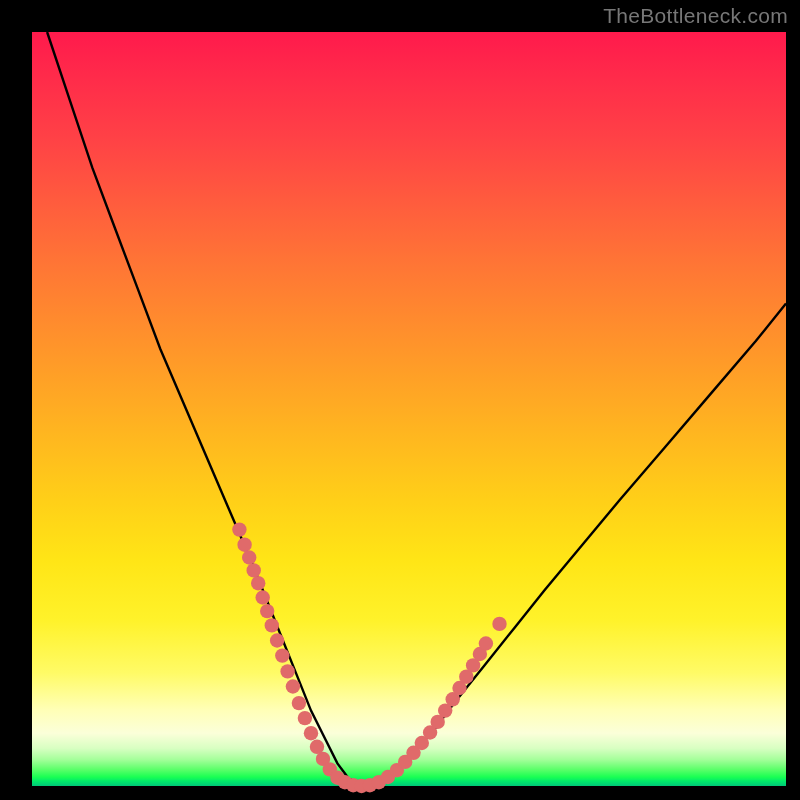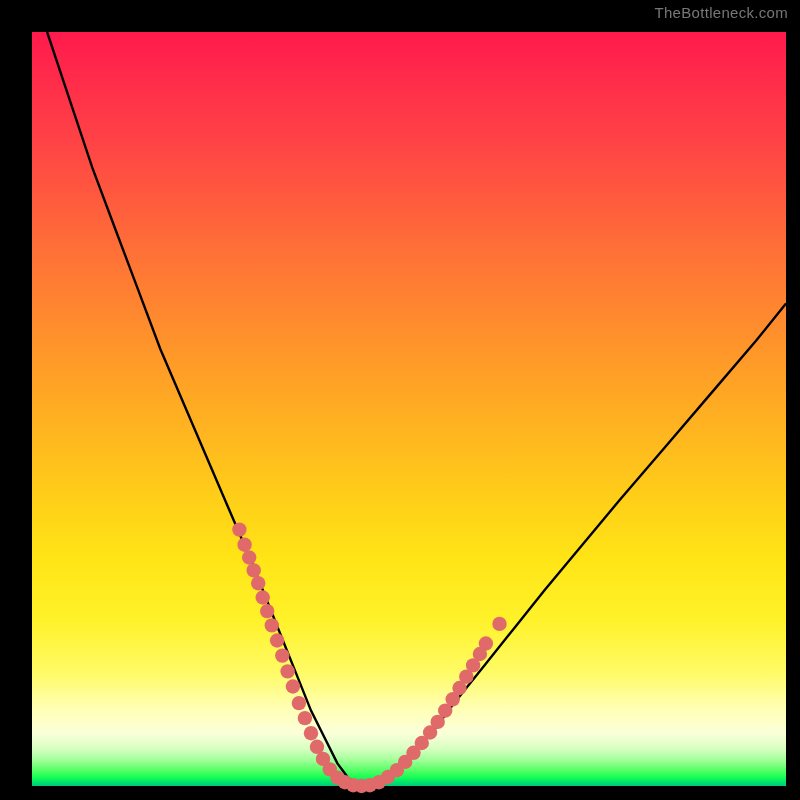--- a/index.html
+++ b/index.html
@@ -46,21 +46,21 @@
       #1aff53 98.8%,
       #00e86b 99.4%,
       #00c878 100%
     );
   }
   .watermark {
     position: absolute;
     top: 4px;
     right: 12px;
     color: #777;
-    font-size: 15px;
+    font-size: 21px;
     letter-spacing: 0.3px;
     font-family: Arial, Helvetica, sans-serif;
     user-select: none;
     text-align: center;
   }
   svg.overlay {
     position: absolute;
     left: 0;
     top: 0;
     width: 754px;

